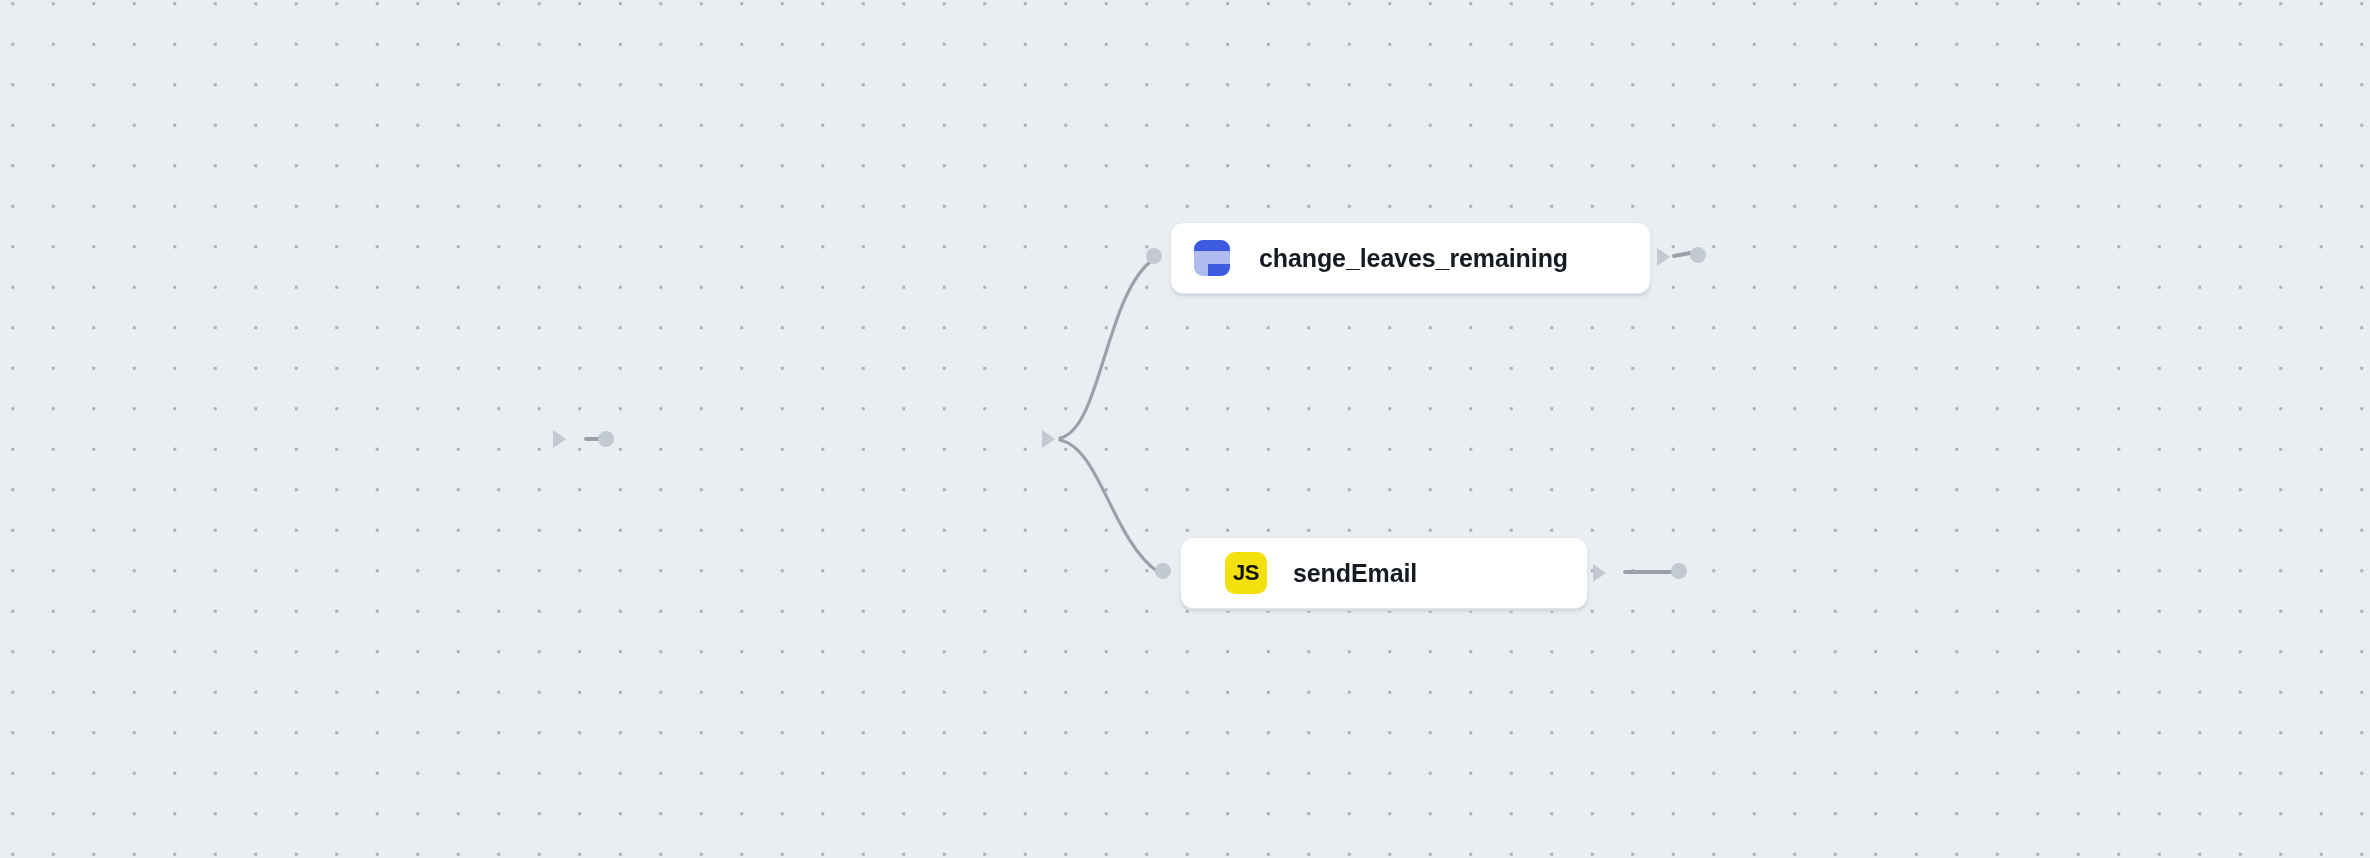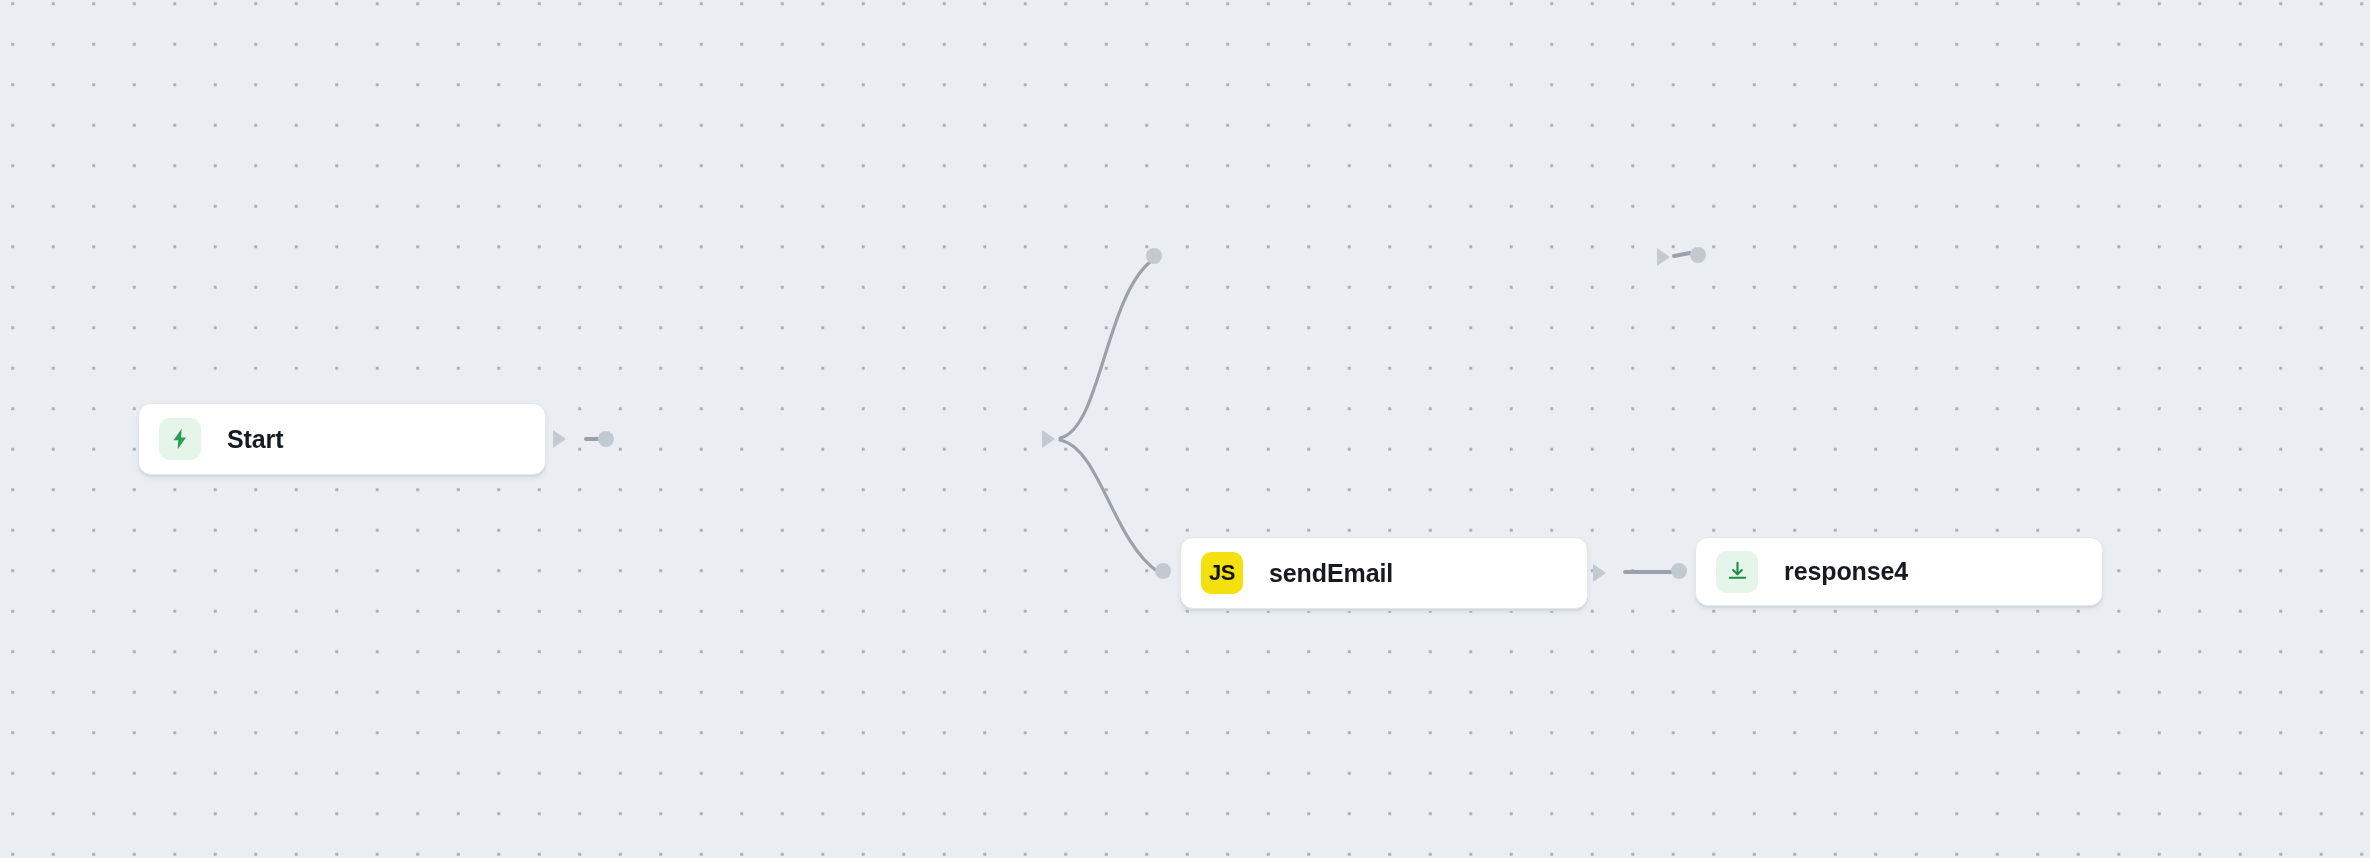--- a/index.html
+++ b/index.html
@@ -66,21 +66,21 @@
     font-size: 25px;
     font-weight: 700;
     color: #161b22;
     letter-spacing: -0.1px;
     white-space: nowrap;
     line-height: 1;
   }
 
   
   .icon-green  { background: #e6f5ea; }
-  .icon-yellow { background: #f4e00d; }
+  .icon-yellow { background: #f4e00d; margin-left: 24px; }
   .icon-blue   { background: transparent; }
 
   .js-text {
     font-family: "Liberation Sans", sans-serif;
     font-size: 22px;
     font-weight: 700;
     color: #12100d;
     letter-spacing: -0.5px;
     line-height: 1;
   }
@@ -110,49 +110,48 @@
   <svg id="edges" viewBox="0 0 2370 858" xmlns="http://www.w3.org/2000/svg">
     <g id="edge-paths" fill="none" stroke="#9aa1aa" stroke-width="3.2" stroke-linecap="round">
         <path d="M 586 439 L 604 439" stroke-width="4"></path>
         <path d="M 1060 438 C 1100 430 1105 300 1150 262"></path>
         <path d="M 1060 440 C 1100 448 1112 540 1158 572"></path>
         <path d="M 1674 256 L 1690 253" stroke-width="4"></path>
         <path d="M 1625 572 L 1672 572" stroke-width="4"></path>
       </g>
   </svg>
 
-  <div class="node" id="node-start" style="left: 138px; top: 403px; width: 408px; height: 72px;">
-    <span class="node-icon icon-green">
-      <svg width="26" height="26" viewBox="0 0 24 24" aria-hidden="true">
-        <path d="M13.5 2.5 L6 13.2 h4.4 L9.8 21.5 L17.6 10.5 h-4.6 Z" fill="#2a9d4e"></path>
+
+
+  <div class="node" id="node-change_leaves_remaining" style="left: 1170px; top: 222px; width: 481px; height: 72px;">
+    <span class="node-icon icon-blue">
+      <svg width="42" height="42" viewBox="0 0 42 42" aria-hidden="true">
+        <defs>
+          <clipPath id="clipB">
+              <rect x="3" y="3" width="36" height="36" rx="9"></rect>
+            </clipPath>
+        </defs>
+        <g clip-path="url(#clipB)">
+          <rect x="3" y="3" width="36" height="36" fill="#aebcf0"></rect>
+          <rect x="3" y="3" width="36" height="11" fill="#3d5ae0"></rect>
+          <rect x="17" y="27" width="22" height="12" fill="#3d5ae0"></rect>
+        </g>
       </svg>
     </span>
-    <span class="node-label">Start</span>
+    <span class="node-label">change_leaves_remaining</span>
   </div>
-
-
 
 
   <div class="node" id="node-sendEmail" style="left: 1180px; top: 537px; width: 408px; height: 72px;">
     <span class="node-icon icon-yellow">
       <span class="js-text">JS</span>
     </span>
     <span class="node-label">sendEmail</span>
   </div>
 
-  <div class="node" id="node-response4" style="left: 1695px; top: 537px; width: 408px; height: 69px;">
-    <span class="node-icon icon-green">
-      <svg width="23" height="23" viewBox="0 0 24 24" aria-hidden="true" fill="none" stroke="#1f8a47" stroke-width="2.2" stroke-linecap="round" stroke-linejoin="round">
-        <path d="M12 3 v11"></path>
-        <path d="M7.5 10.5 L12 15 L16.5 10.5"></path>
-        <path d="M4 18.5 h16"></path>
-      </svg>
-    </span>
-    <span class="node-label">response4</span>
-  </div>
 
   <div id="ports-layer">
       <div class="port port-out" style="left: 553px; top: 430px;"></div>
       <div class="port port-in" style="left: 598px; top: 431px;"></div>
       <div class="port port-out" style="left: 1042px; top: 430px;"></div>
       <div class="port port-in" style="left: 1146px; top: 248px;"></div>
       <div class="port port-out" style="left: 1657px; top: 248px;"></div>
       <div class="port port-in" style="left: 1690px; top: 247px;"></div>
       <div class="port port-in" style="left: 1155px; top: 563px;"></div>
       <div class="port port-out" style="left: 1593px; top: 564px;"></div>

